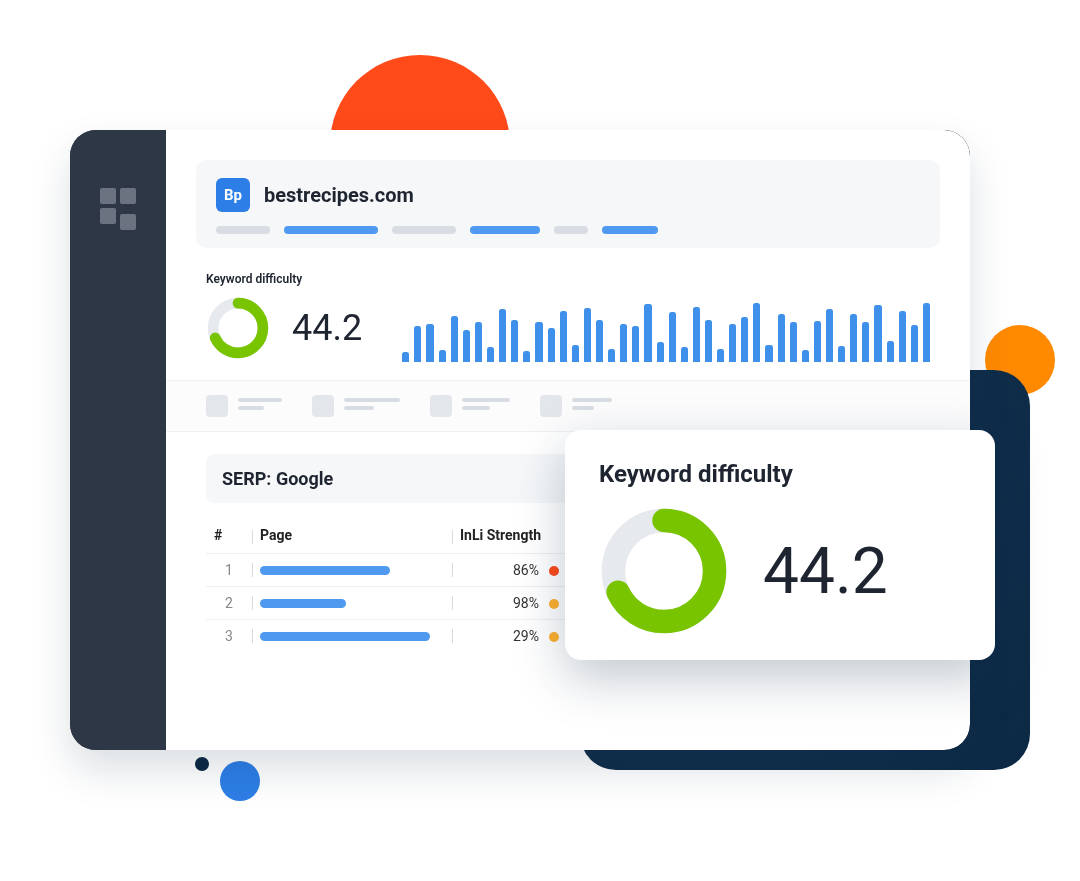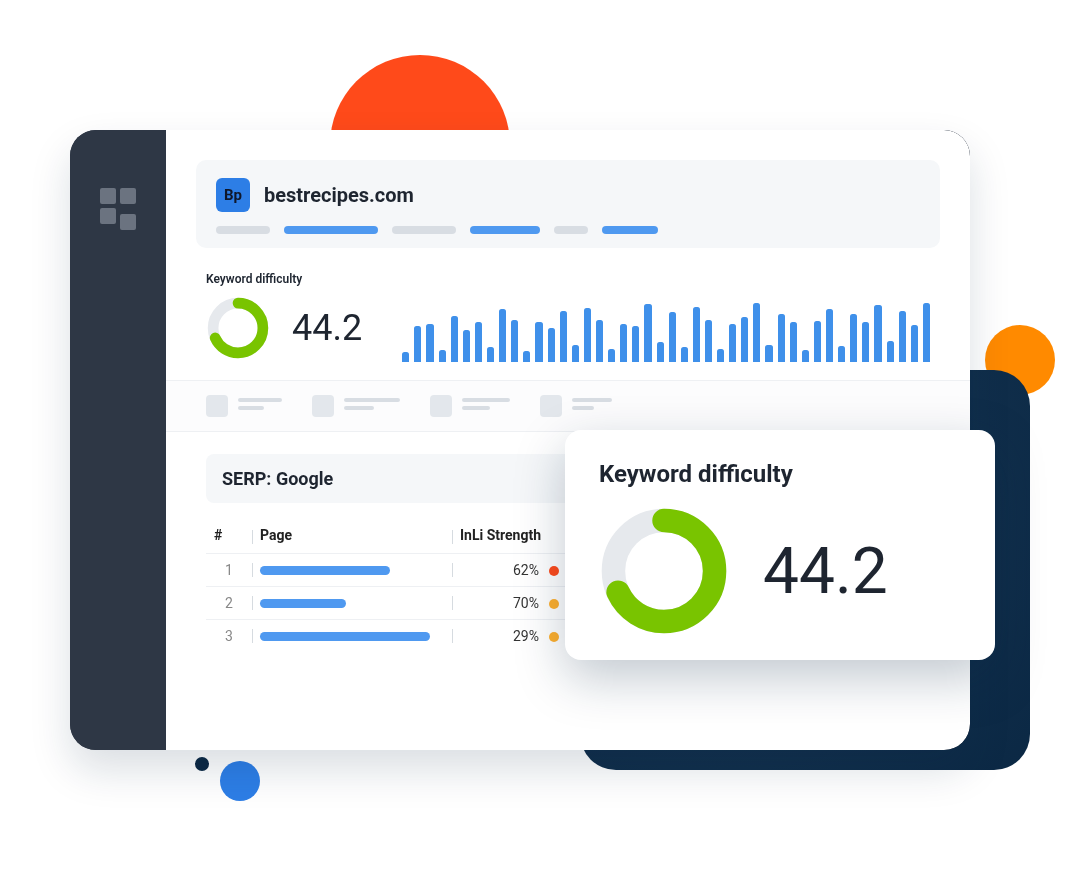--- a/index.html
+++ b/index.html
@@ -46,21 +46,21 @@
   }
 
   .header-card {
     margin: 0 30px 24px 30px;
     background: #f5f7f9;
     border-radius: 10px;
     padding: 18px 20px 14px 20px;
   }
   .hdr-top { display: flex; align-items: center; gap: 14px; }
   .brand-badge {
-    width: 34px; height: 34px; background: #2d7ee6; color: #0f172a;
+    width: 34px; height: 34px; background: #2d7ee6; color: #ffffff;
     font-weight: 700; font-size: 15px; border-radius: 6px;
     display: flex; align-items: center; justify-content: center;
   }
   .brand-badge span { display:inline-block; }
   .domain-name { font-size: 20px; font-weight: 700; color: #1e2530; }
   .hdr-tabs { display: flex; gap: 14px; margin-top: 14px; }
   .tab-pill { height: 8px; border-radius: 4px; background: #d8dde3; }
   .tab-pill.active { background: #4f99f0; }
 
   .metrics-row {
@@ -258,31 +258,31 @@
             <th></th>
             <th></th>
           </tr>
         </thead>
         <tbody id="serp-body">
             <tr>
               <td class="col-num">1</td>
               <td class="col-page">
                 <div class="page-bar" style="width:130px"></div>
               </td>
-              <td class="col-metric"><span class="metric-val">62%</span><span class="dot red"></span></td>
+              <td class="col-metric"><span class="metric-val">86%</span><span class="dot red"></span></td>
               <td class="col-metric"><span class="metric-val">43%</span><span class="dot green"></span></td>
               <td><span class="thin-bar" style="width:50px"></span></td>
               <td><span class="thin-bar" style="width:56px"></span></td>
             </tr>
             <tr>
               <td class="col-num">2</td>
               <td class="col-page">
                 <div class="page-bar" style="width:86px"></div>
               </td>
-              <td class="col-metric"><span class="metric-val">70%</span><span class="dot orange"></span></td>
+              <td class="col-metric"><span class="metric-val">98%</span><span class="dot orange"></span></td>
               <td class="col-metric"><span class="metric-val">25%</span><span class="dot orange"></span></td>
               <td><span class="thin-bar" style="width:40px"></span></td>
               <td></td>
             </tr>
             <tr>
               <td class="col-num">3</td>
               <td class="col-page">
                 <div class="page-bar" style="width:170px"></div>
               </td>
               <td class="col-metric"><span class="metric-val">29%</span><span class="dot orange"></span></td>

